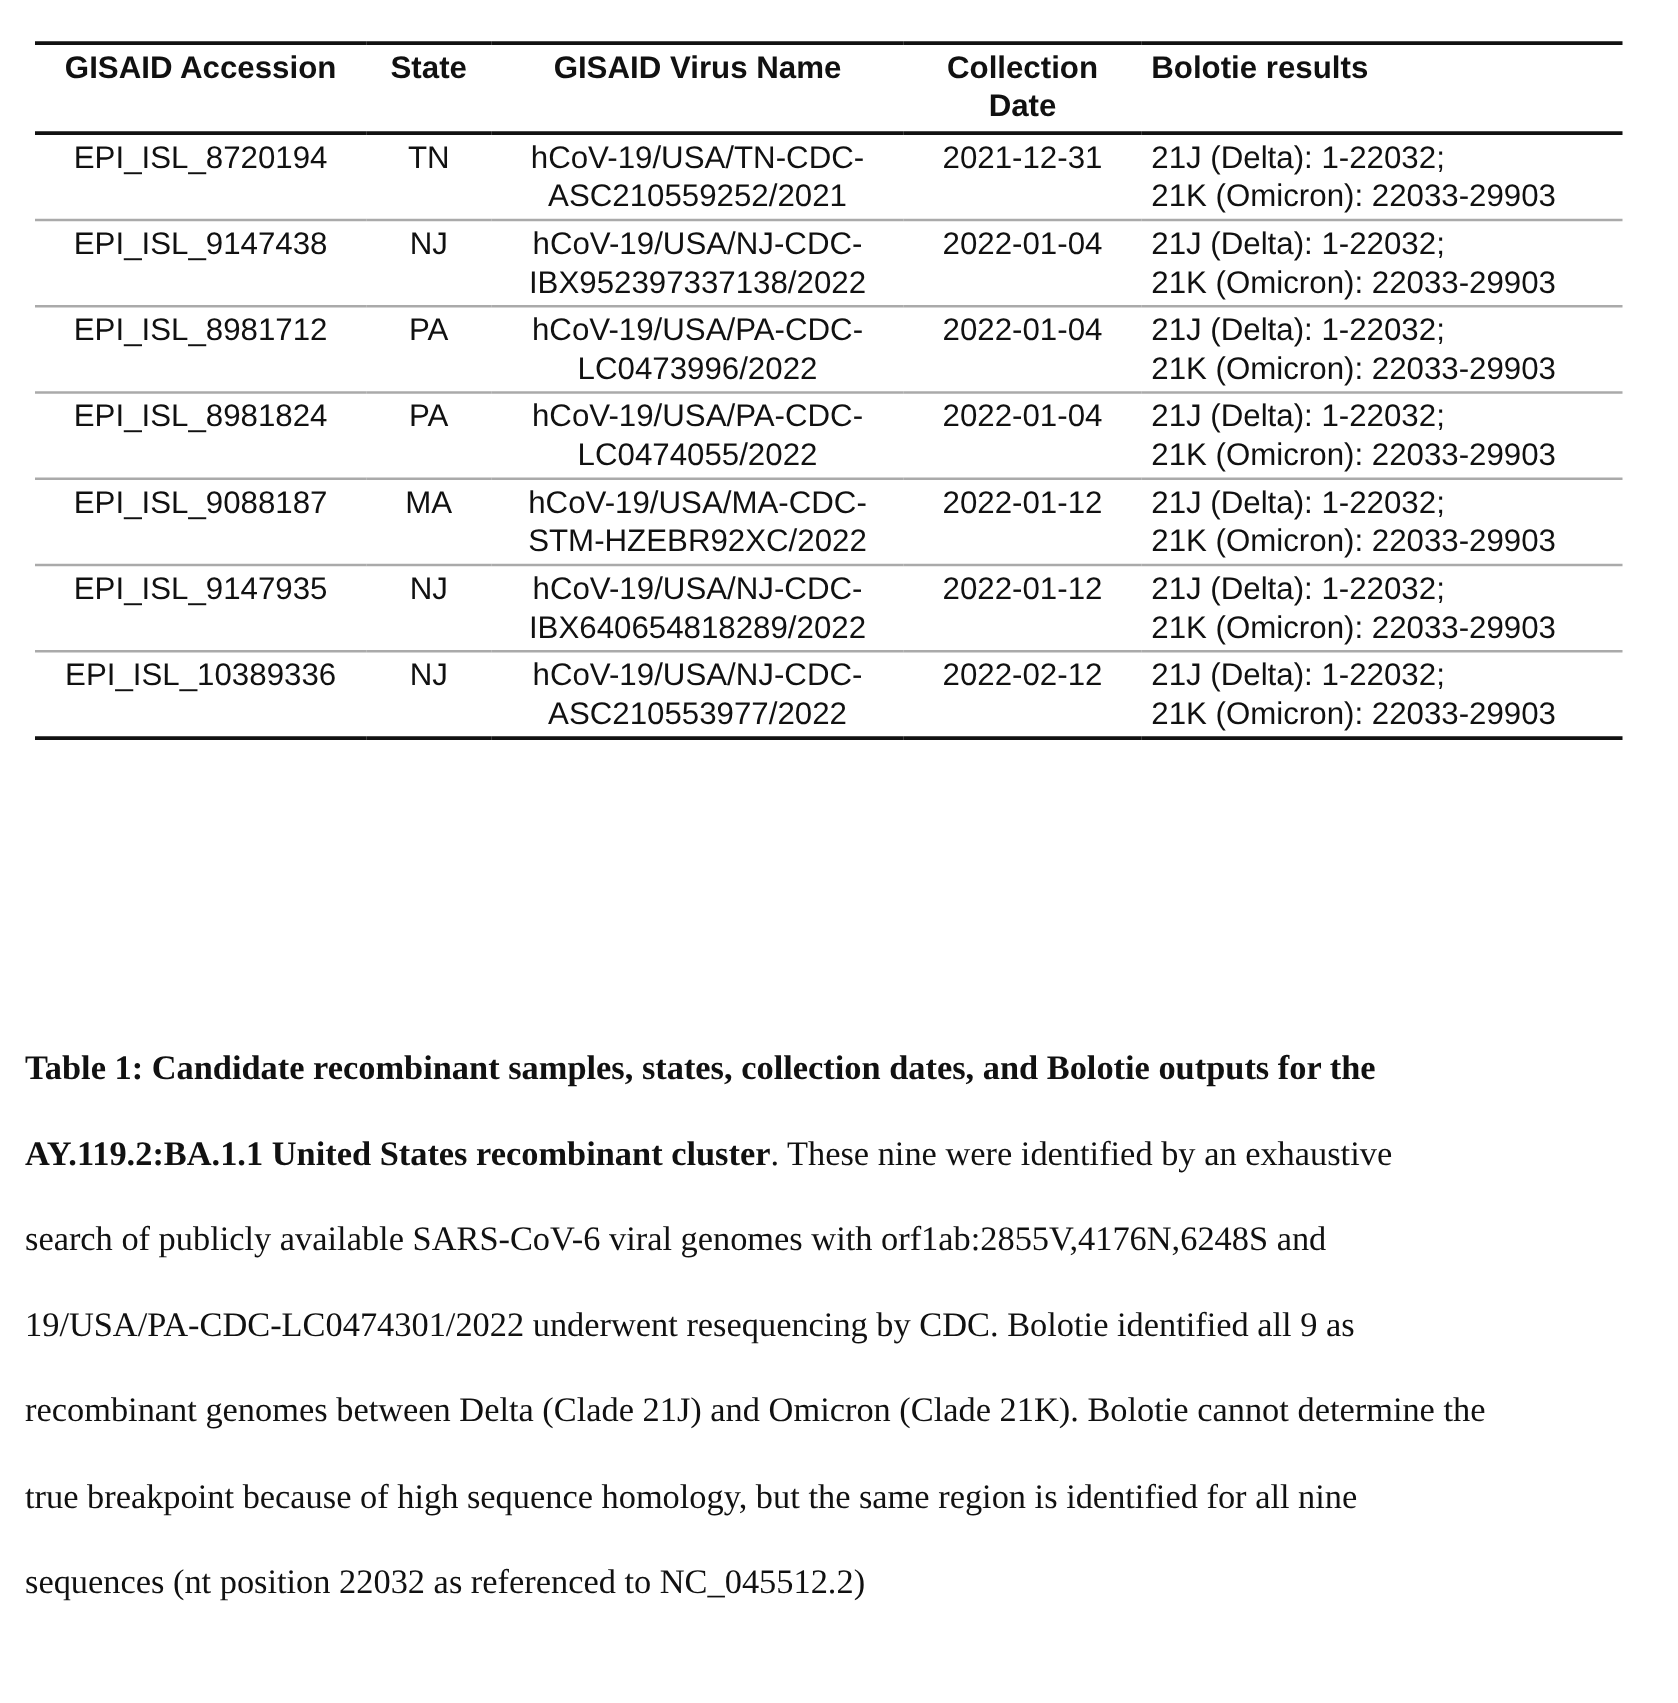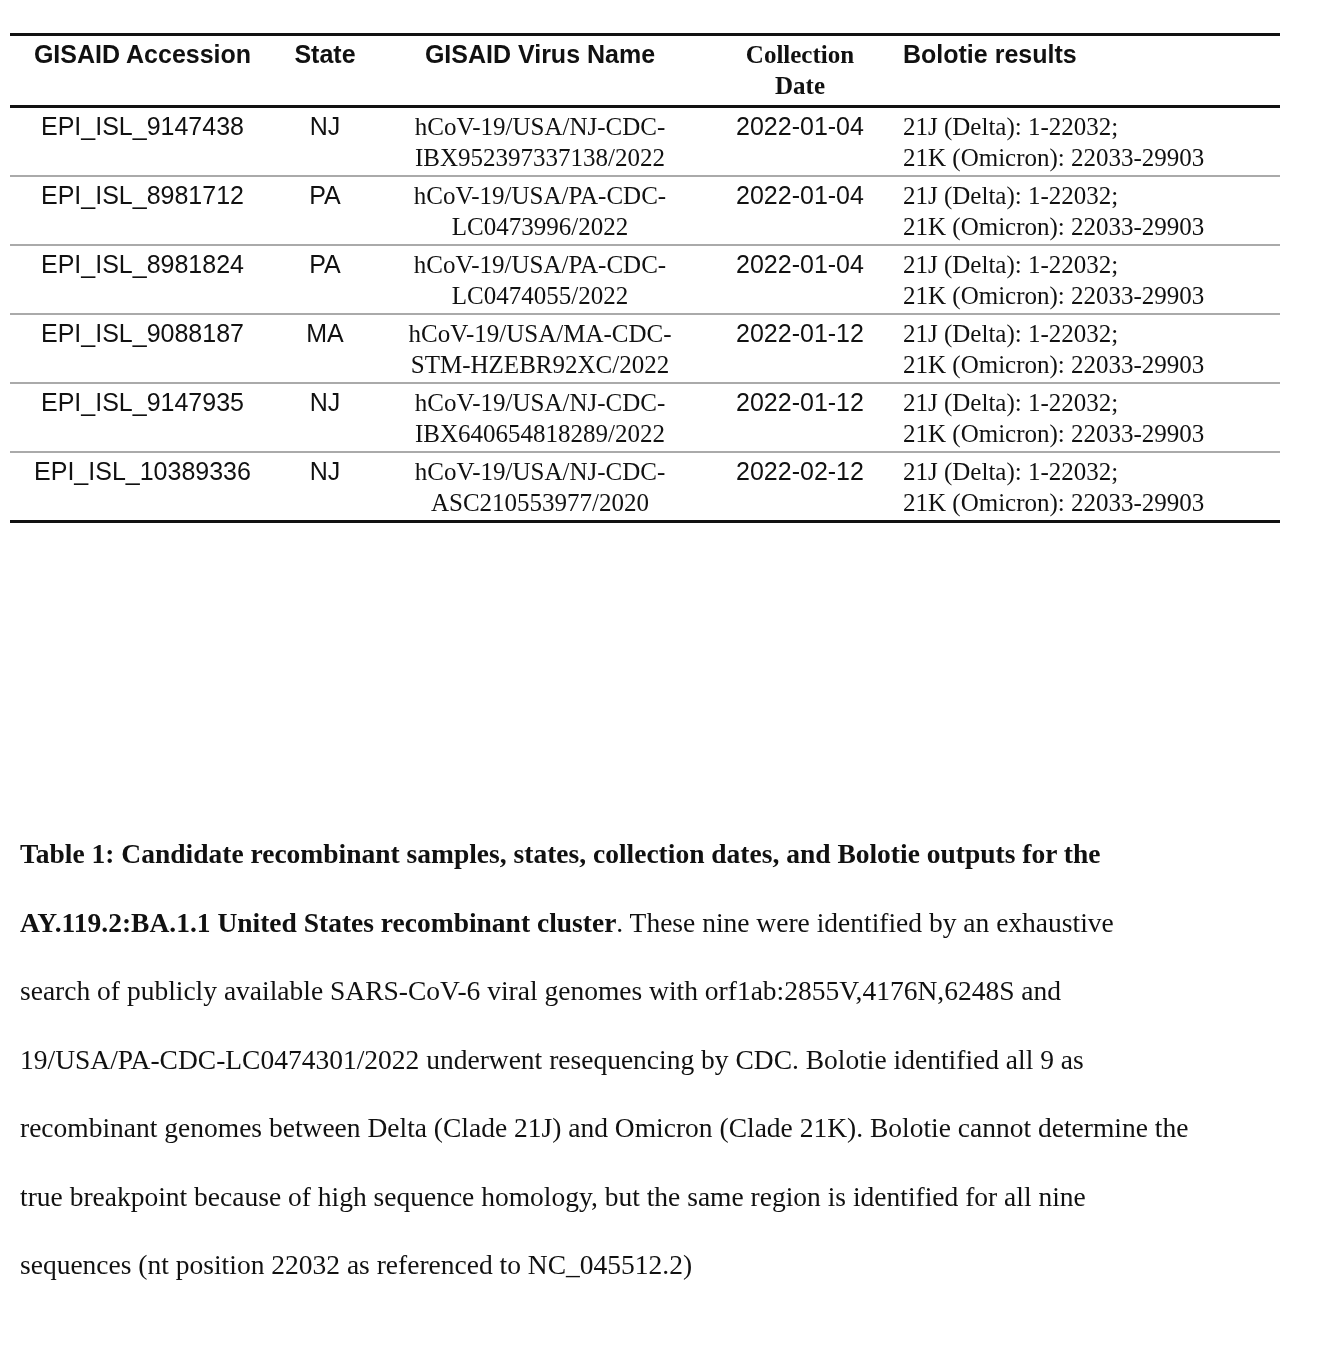--- a/index.html
+++ b/index.html
@@ -1,29 +1,29 @@
 <!DOCTYPE html>
 <html><head>
 <meta charset="utf-8">
 <style>
   html, body { margin: 0; padding: 0; background: #ffffff; }
   body { width: 1342px; height: 1362px; position: relative; overflow: hidden; color: #111; }
-  .table-wrap { position: absolute; left: 10px; top: 33px; width: 1270px; }
+  .table-wrap { position: absolute; left: 28px; top: 33px; width: 1270px; }
   table { border-collapse: collapse; width: 1270px; font-family: "Liberation Sans", sans-serif; font-size: 25px; line-height: 31px; }
   thead th { font-weight: bold; vertical-align: top; padding: 3px 6px 4px 6px; text-align: center; }
   thead tr { border-top: 3px solid #111; border-bottom: 3px solid #111; }
   tbody td { vertical-align: top; padding: 3px 6px 2px 6px; text-align: center; }
   tbody tr { border-bottom: 2px solid #aaa; }
   tbody tr:last-child { border-bottom: 3px solid #111; }
   td.results, th.results { text-align: left; padding-left: 8px; }
   th.results { text-align: left; }
   col.c1 { width: 265px; } col.c2 { width: 100px; } col.c3 { width: 330px; } col.c4 { width: 190px; } col.c5 { width: 385px; }
   .caption { position: absolute; left: 20px; top: 820px; width: 1280px; font-family: "Liberation Serif", serif; font-size: 27.5px; line-height: 68.5px; }
   .caption .bold { font-weight: bold; }
-  .line { display: block; white-space: nowrap; font-family: Liberation Serif, serif; }
+  .line { display: block; white-space: nowrap; }
 </style>
 </head>
 <body>
 
 <div class="table-wrap">
   <table>
     <colgroup>
         <col class="c1">
         <col class="c2">
         <col class="c3">
@@ -36,20 +36,33 @@
         <th>State</th>
         <th>GISAID Virus Name</th>
         <th>
           <span class="line">Collection</span>
           <span class="line">Date</span>
         </th>
         <th class="results">Bolotie results</th>
       </tr>
     </thead>
     <tbody id="tbody">
+  <tr>
+    <td>EPI_ISL_8720194</td>
+    <td>TN</td>
+    <td>
+      <span class="line">hCoV-19/USA/TN-CDC-</span>
+      <span class="line">ASC210559252/2021</span>
+    </td>
+    <td>2021-12-31</td>
+    <td class="results">
+      <span class="line">21J (Delta): 1-22032;</span>
+      <span class="line">21K (Omicron): 22033-29903</span>
+    </td>
+  </tr>
 
   <tr>
     <td>EPI_ISL_9147438</td>
     <td>NJ</td>
     <td>
       <span class="line">hCoV-19/USA/NJ-CDC-</span>
       <span class="line">IBX952397337138/2022</span>
     </td>
     <td>2022-01-04</td>
     <td class="results">
@@ -113,21 +126,21 @@
       <span class="line">21J (Delta): 1-22032;</span>
       <span class="line">21K (Omicron): 22033-29903</span>
     </td>
   </tr>
 
   <tr>
     <td>EPI_ISL_10389336</td>
     <td>NJ</td>
     <td>
       <span class="line">hCoV-19/USA/NJ-CDC-</span>
-      <span class="line">ASC210553977/2020</span>
+      <span class="line">ASC210553977/2022</span>
     </td>
     <td>2022-02-12</td>
     <td class="results">
       <span class="line">21J (Delta): 1-22032;</span>
       <span class="line">21K (Omicron): 22033-29903</span>
     </td>
   </tr>
 
 </tbody>
   </table>

